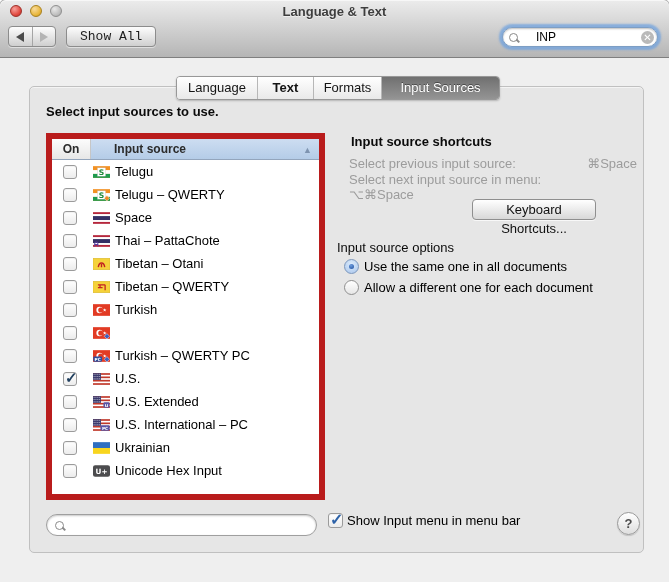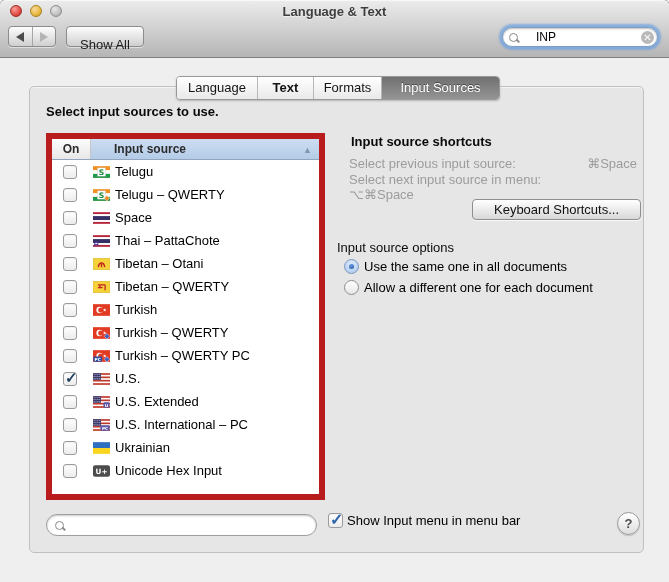--- a/index.html
+++ b/index.html
@@ -17,23 +17,23 @@
   .light.close{background:radial-gradient(circle at 35% 30%,#f7a09a,#e0463c 65%,#a8322b);border:1px solid #9e2f28;}
   .light.min{background:radial-gradient(circle at 35% 30%,#f8da9a,#e8b63a 65%,#b4831f);border:1px solid #a8811f;}
   .light.zoom{background:radial-gradient(circle at 35% 30%,#e8e8e8,#bdbdbd 65%,#9a9a9a);border:1px solid #8f8f8f;}
   .navseg{position:absolute;left:8px;top:26px;width:48px;height:21px;display:flex;
     border:1px solid #8c8c8c;border-radius:4px;background:linear-gradient(#fdfdfd,#cfcfcf);
     box-shadow:0 1px 0 rgba(255,255,255,.5);box-sizing:border-box;}
   .navhalf{width:50%;display:flex;align-items:center;justify-content:center;}
   .navhalf:first-child{border-right:1px solid #a5a5a5;}
   .tri-left{width:0;height:0;border-top:5px solid transparent;border-bottom:5px solid transparent;border-right:8px solid #4b4b4b;}
   .tri-right{width:0;height:0;border-top:5px solid transparent;border-bottom:5px solid transparent;border-left:8px solid #b4b4b4;}
-  .showall{position:absolute;left:66px;top:26px;height:21px;padding:8px 13px;line-height:20px;
+  .showall{position:absolute;left:66px;top:26px;height:21px;padding:0 13px;line-height:20px;
     border:1px solid #8c8c8c;border-radius:4px;background:linear-gradient(#fdfdfd,#cfcfcf);
-    box-shadow:0 1px 0 rgba(255,255,255,.5);color:#1c1c1c;box-sizing:border-box;}
+    box-shadow:0 1px 0 rgba(255,255,255,.5);color:#1c1c1c;box-sizing:border-box;font-family:Liberation Mono, monospace;}
   .searchtop{position:absolute;right:11px;top:27px;width:156px;height:20px;border-radius:10px;
     background:#fff;border:1px solid #7d9ec4;box-sizing:border-box;display:flex;align-items:center;
     padding:0 3px 0 6px;box-shadow:0 0 2px 3px rgba(111,162,223,.75),inset 0 1px 2px rgba(0,0,0,.25);}
   .mag{width:7px;height:7px;border:1.5px solid #8a8a8a;border-radius:50%;position:relative;flex:none;}
   .mag::after{content:"";position:absolute;left:6px;top:6px;width:4px;height:1.5px;background:#8a8a8a;transform:rotate(45deg);}
   .searchtop input{border:none;outline:none;flex:1;min-width:0;font:12px "Liberation Sans",sans-serif;color:#000;margin-left:16px;background:transparent;}
   .clearbtn{width:13px;height:13px;border-radius:50%;background:#b9b9b9;color:#fff;font-size:10px;
     line-height:13px;text-align:center;flex:none;}
   
   .pane{position:absolute;left:29px;top:86px;width:615px;height:467px;background:#e6e6e6;
@@ -58,21 +58,21 @@
   .cb{width:14px;height:14px;margin-left:11px;border:1px solid #9b9b9b;border-radius:3px;flex:none;
     background:linear-gradient(#ffffff,#ececec);box-sizing:border-box;position:relative;
     box-shadow:inset 0 1px 1px rgba(0,0,0,.06);}
   .cb.checked::after{content:"✓";position:absolute;left:1px;top:-4px;font-size:15px;font-weight:bold;color:#21405f;}
   .flag{width:17px;height:12px;margin-left:16px;margin-right:5px;flex:none;display:inline-flex;}
   .rowlabel{color:#000;white-space:nowrap;}
   
   .sc-title{position:absolute;left:351px;top:134px;font-weight:bold;color:#0a0a0a;}
   .sc-row{position:absolute;left:349px;width:288px;display:flex;justify-content:space-between;color:#9c9c9c;}
   .sc-row.r1{top:156px;}.sc-row.r2{top:172px;flex-direction:column;}
-  .kbbtn{position:absolute;left:472px;top:199px;width:169px;height:21px;line-height:19px;text-align:center;
+  .kbbtn{position:absolute;left:472px;top:199px;width:124px;height:21px;line-height:19px;text-align:center;
     border:1px solid #8f8f8f;border-radius:4px;background:linear-gradient(#ffffff,#d8d8d8);
     box-shadow:0 1px 0 rgba(255,255,255,.7);color:#111;box-sizing:border-box;}
   .opt-title{position:absolute;left:337px;top:240px;color:#0a0a0a;}
   .radio-row{position:absolute;display:flex;align-items:center;gap:5px;}
   .radio-row.r1{left:344px;top:259px;}.radio-row.r2{left:344px;top:280px;}
   .radio{width:15px;height:15px;border-radius:50%;border:1px solid #8f8f8f;box-sizing:border-box;
     background:linear-gradient(#ffffff,#e6e6e6);position:relative;flex:none;}
   .radio.sel{background:radial-gradient(circle at 50% 32%,#dcebfb,#a9c6ec);border-color:#7c97bc;}
   .radio.sel::after{content:"";position:absolute;left:4px;top:4px;width:5px;height:5px;border-radius:50%;
     background:radial-gradient(circle at 40% 30%,#6d9bdc,#1d4f9e);}
@@ -224,21 +224,20 @@
           <span class="cb"></span>
           <span class="flag">
             <svg width="17" height="12" viewBox="0 0 16 11" xmlns="http://www.w3.org/2000/svg">
               <rect width="16" height="11" fill="#e23b24"></rect>
               <circle cx="6.2" cy="5.5" r="3" fill="#fff"></circle>
               <circle cx="7.3" cy="5.5" r="2.4" fill="#e23b24"></circle>
               <path d="M11 3.8 11.45 5 12.7 5 11.7 5.8 12.1 7 11 6.3 9.9 7 10.3 5.8 9.3 5 10.55 5 Z" fill="#fff"></path>
               <rect x="11.3" y="6.8" width="3.6" height="3.6" transform="rotate(45 13.1 8.6)" fill="#3a5fbf" stroke="#fff" stroke-width="0.4"></rect>
             </svg>
           </span>
-          <span class="rowlabel">Turkish – QWERTY</span>
         </div>
         <div class="row">
           <span class="cb"></span>
           <span class="flag">
             <svg width="17" height="12" viewBox="0 0 16 11" xmlns="http://www.w3.org/2000/svg">
               <rect width="16" height="11" fill="#e23b24"></rect>
               <circle cx="6.2" cy="5.5" r="3" fill="#fff"></circle>
               <circle cx="7.3" cy="5.5" r="2.4" fill="#e23b24"></circle>
               <path d="M11 3.8 11.45 5 12.7 5 11.7 5.8 12.1 7 11 6.3 9.9 7 10.3 5.8 9.3 5 10.55 5 Z" fill="#fff"></path>
               <rect x="0.3" y="6" width="8.2" height="4.8" rx="1" fill="#2d4e9e"></rect>

